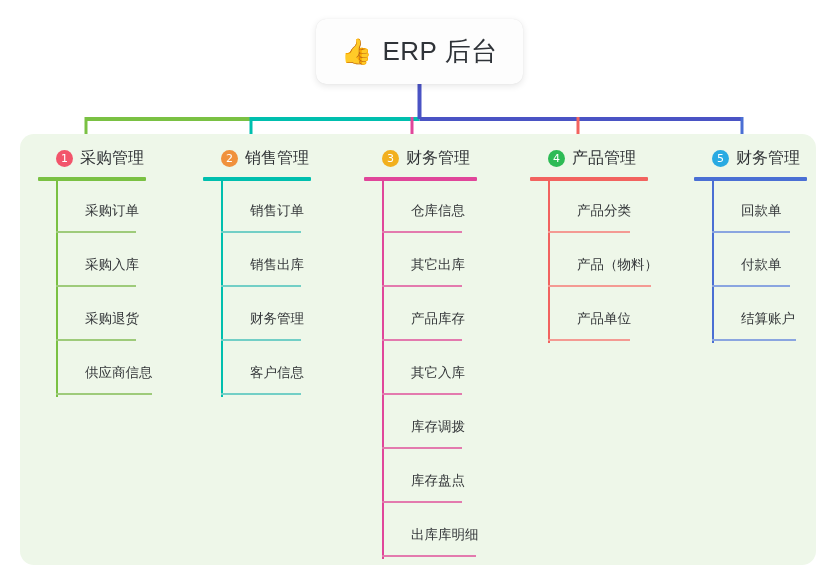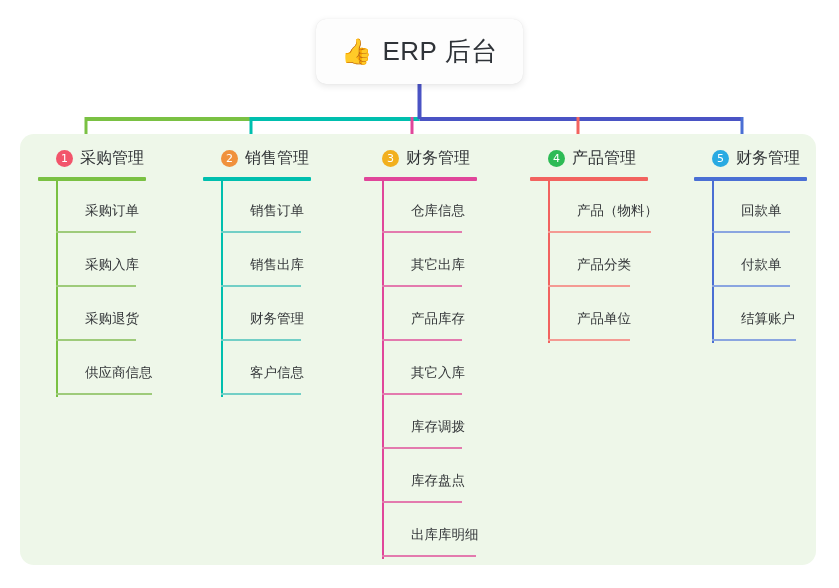--- a/index.html
+++ b/index.html
@@ -245,28 +245,28 @@
     </div>
     <div class="column" style="left: 530px; width: 170px;">
       <div class="col-head">
         <span class="badge" style="background: rgb(45, 187, 85);">4</span>
         <span class="col-title">产品管理</span>
       </div>
       <div class="head-rule" style="background: rgb(242, 99, 95); width: 118px;"></div>
       <div class="items">
         <div class="items-stem" style="background: rgb(242, 99, 95); height: 162px;"></div>
         <div class="item">
+          <span class="item-label">产品分类</span>
+          <div class="item-rule" style="background: rgb(244, 154, 147); width: 82px;"></div>
+        </div>
+        <div class="item">
           <span class="item-label">产品（物料）</span>
           <div class="item-rule" style="background: rgb(244, 154, 147); width: 103px;"></div>
         </div>
         <div class="item">
-          <span class="item-label">产品分类</span>
-          <div class="item-rule" style="background: rgb(244, 154, 147); width: 82px;"></div>
-        </div>
-        <div class="item">
           <span class="item-label">产品单位</span>
           <div class="item-rule" style="background: rgb(244, 154, 147); width: 82px;"></div>
         </div>
       </div>
     </div>
     <div class="column" style="left: 694px; width: 160px;">
       <div class="col-head">
         <span class="badge" style="background: rgb(41, 170, 226);">5</span>
         <span class="col-title">财务管理</span>
       </div>

